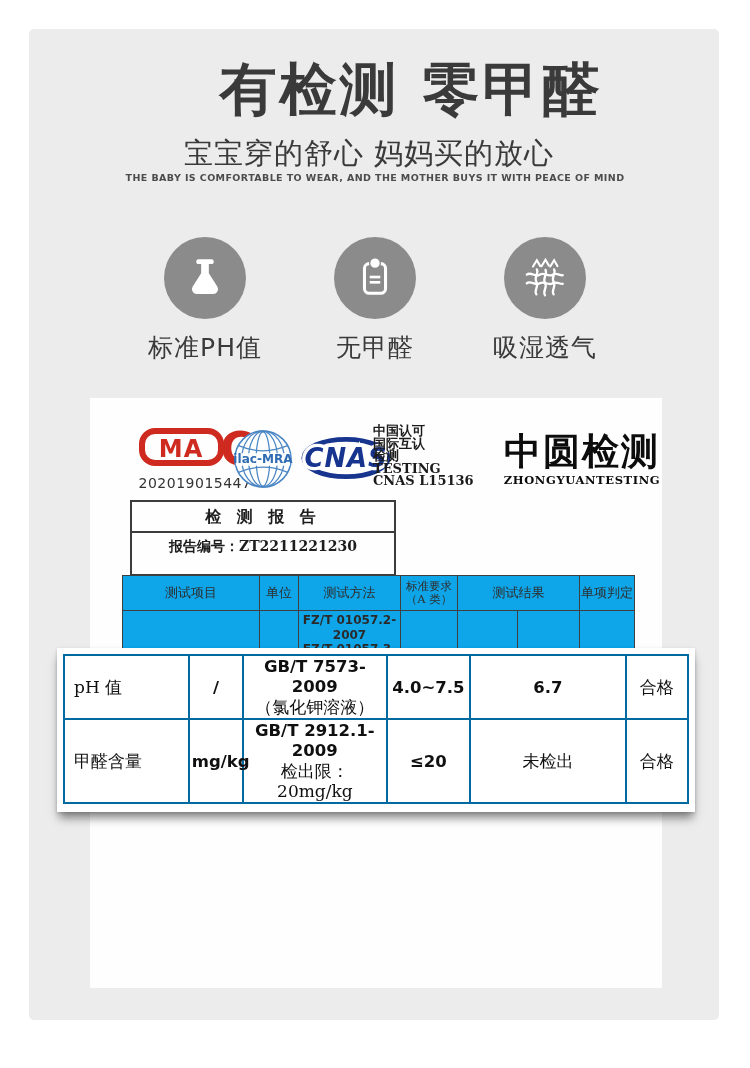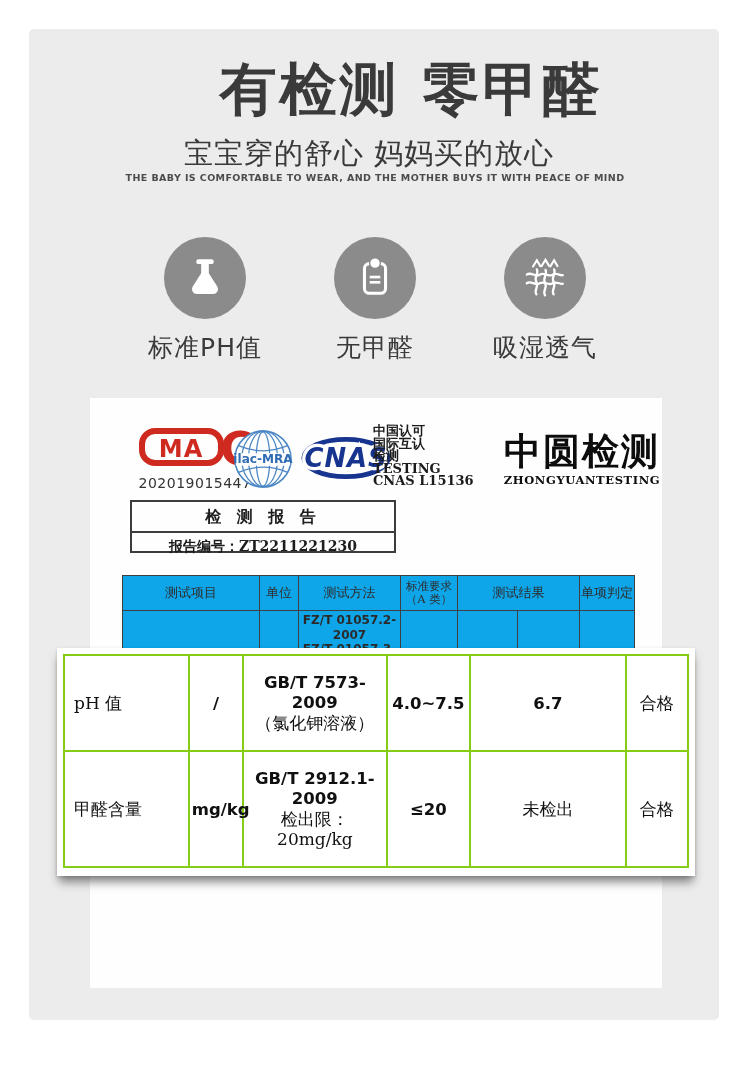--- a/index.html
+++ b/index.html
@@ -41,42 +41,42 @@
   .lab-block{left:390px;top:33px;width:204px;text-align:center;
     font-family:"DejaVu Serif","Liberation Serif",serif;color:#0c0c0c;}
   .lab-name{font-size:37px;font-weight:bold;letter-spacing:2px;line-height:40px;}
   .lab-name-en{font-size:11.5px;font-weight:bold;letter-spacing:0.6px;margin-top:2px;}
 
   
   .report-box{left:40px;top:102px;width:262px;border:2px solid #3c3c3c;background:#fefefe;
     font-family:"DejaVu Serif","Liberation Serif",serif;}
   .report-box .row1{height:29px;line-height:29px;text-align:center;border-bottom:2px solid #3c3c3c;
     font-size:16px;font-weight:bold;color:#1d1d1d;letter-spacing:5px;}
-  .report-box .row2{height:18px;line-height:27px;text-align:center;
+  .report-box .row2{height:41px;line-height:27px;text-align:center;
     font-size:14px;font-weight:bold;color:#1d1d1d;}
 
   
   .main-table{left:32px;top:177px;width:512px;border-collapse:collapse;table-layout:fixed;
     font-family:"DejaVu Serif","Liberation Serif",serif;color:#2e2e2e;background:#0ea5e9;}
   .main-table td{border:1.5px solid #3f3f3f;text-align:center;vertical-align:middle;
     font-size:13px;padding:2px 1px;}
   .main-table .hdr td{height:30px;}
   .main-table .small2{font-size:11.5px;line-height:13px;}
   .main-table .methods{font-family:"DejaVu Sans","Liberation Sans",sans-serif;
     font-size:12px;line-height:14.5px;font-weight:bold;color:#2a2a2a;}
   .main-table .fiber td{height:46px;}
 
   
   .callout{left:57px;top:648px;width:638px;background:#ffffff;padding:6px 6px 8px 6px;
     box-shadow:0 8px 9px -2px rgba(70,70,70,0.65), 0 1px 3px rgba(0,0,0,0.18);
     box-sizing:border-box;}
   .zoom-table{width:100%;border-collapse:collapse;table-layout:fixed;
     color:#101010;background:#fff;}
-  .zoom-table td{border:2px solid #84cc16;text-align:center;vertical-align:middle;
-    font-size:17px;font-family:"DejaVu Serif","Liberation Serif",serif;padding:17px 2px;margin-left:7px;}
+  .zoom-table td{border:2px solid #0369a1;text-align:center;vertical-align:middle;
+    font-size:17px;font-family:"DejaVu Serif","Liberation Serif",serif;padding:1px 2px;margin-left:7px;}
   .zoom-table .num{font-family:"DejaVu Sans","Liberation Sans",sans-serif;font-weight:bold;font-size:16.5px;}
   .zoom-table .item-cell{text-align:left;padding-left:9px;}
   .zoom-table .mline{display:block;line-height:20px;}
   .zoom-table tr{height:45px;}
 
   
   .end-text{left:90px;top:752px;width:572px;text-align:center;font-size:12.5px;font-weight:bold;
     color:#3a3a3a;font-family:"DejaVu Serif","Liberation Serif",serif;letter-spacing:0.5px;}
 </style>
 </head>

